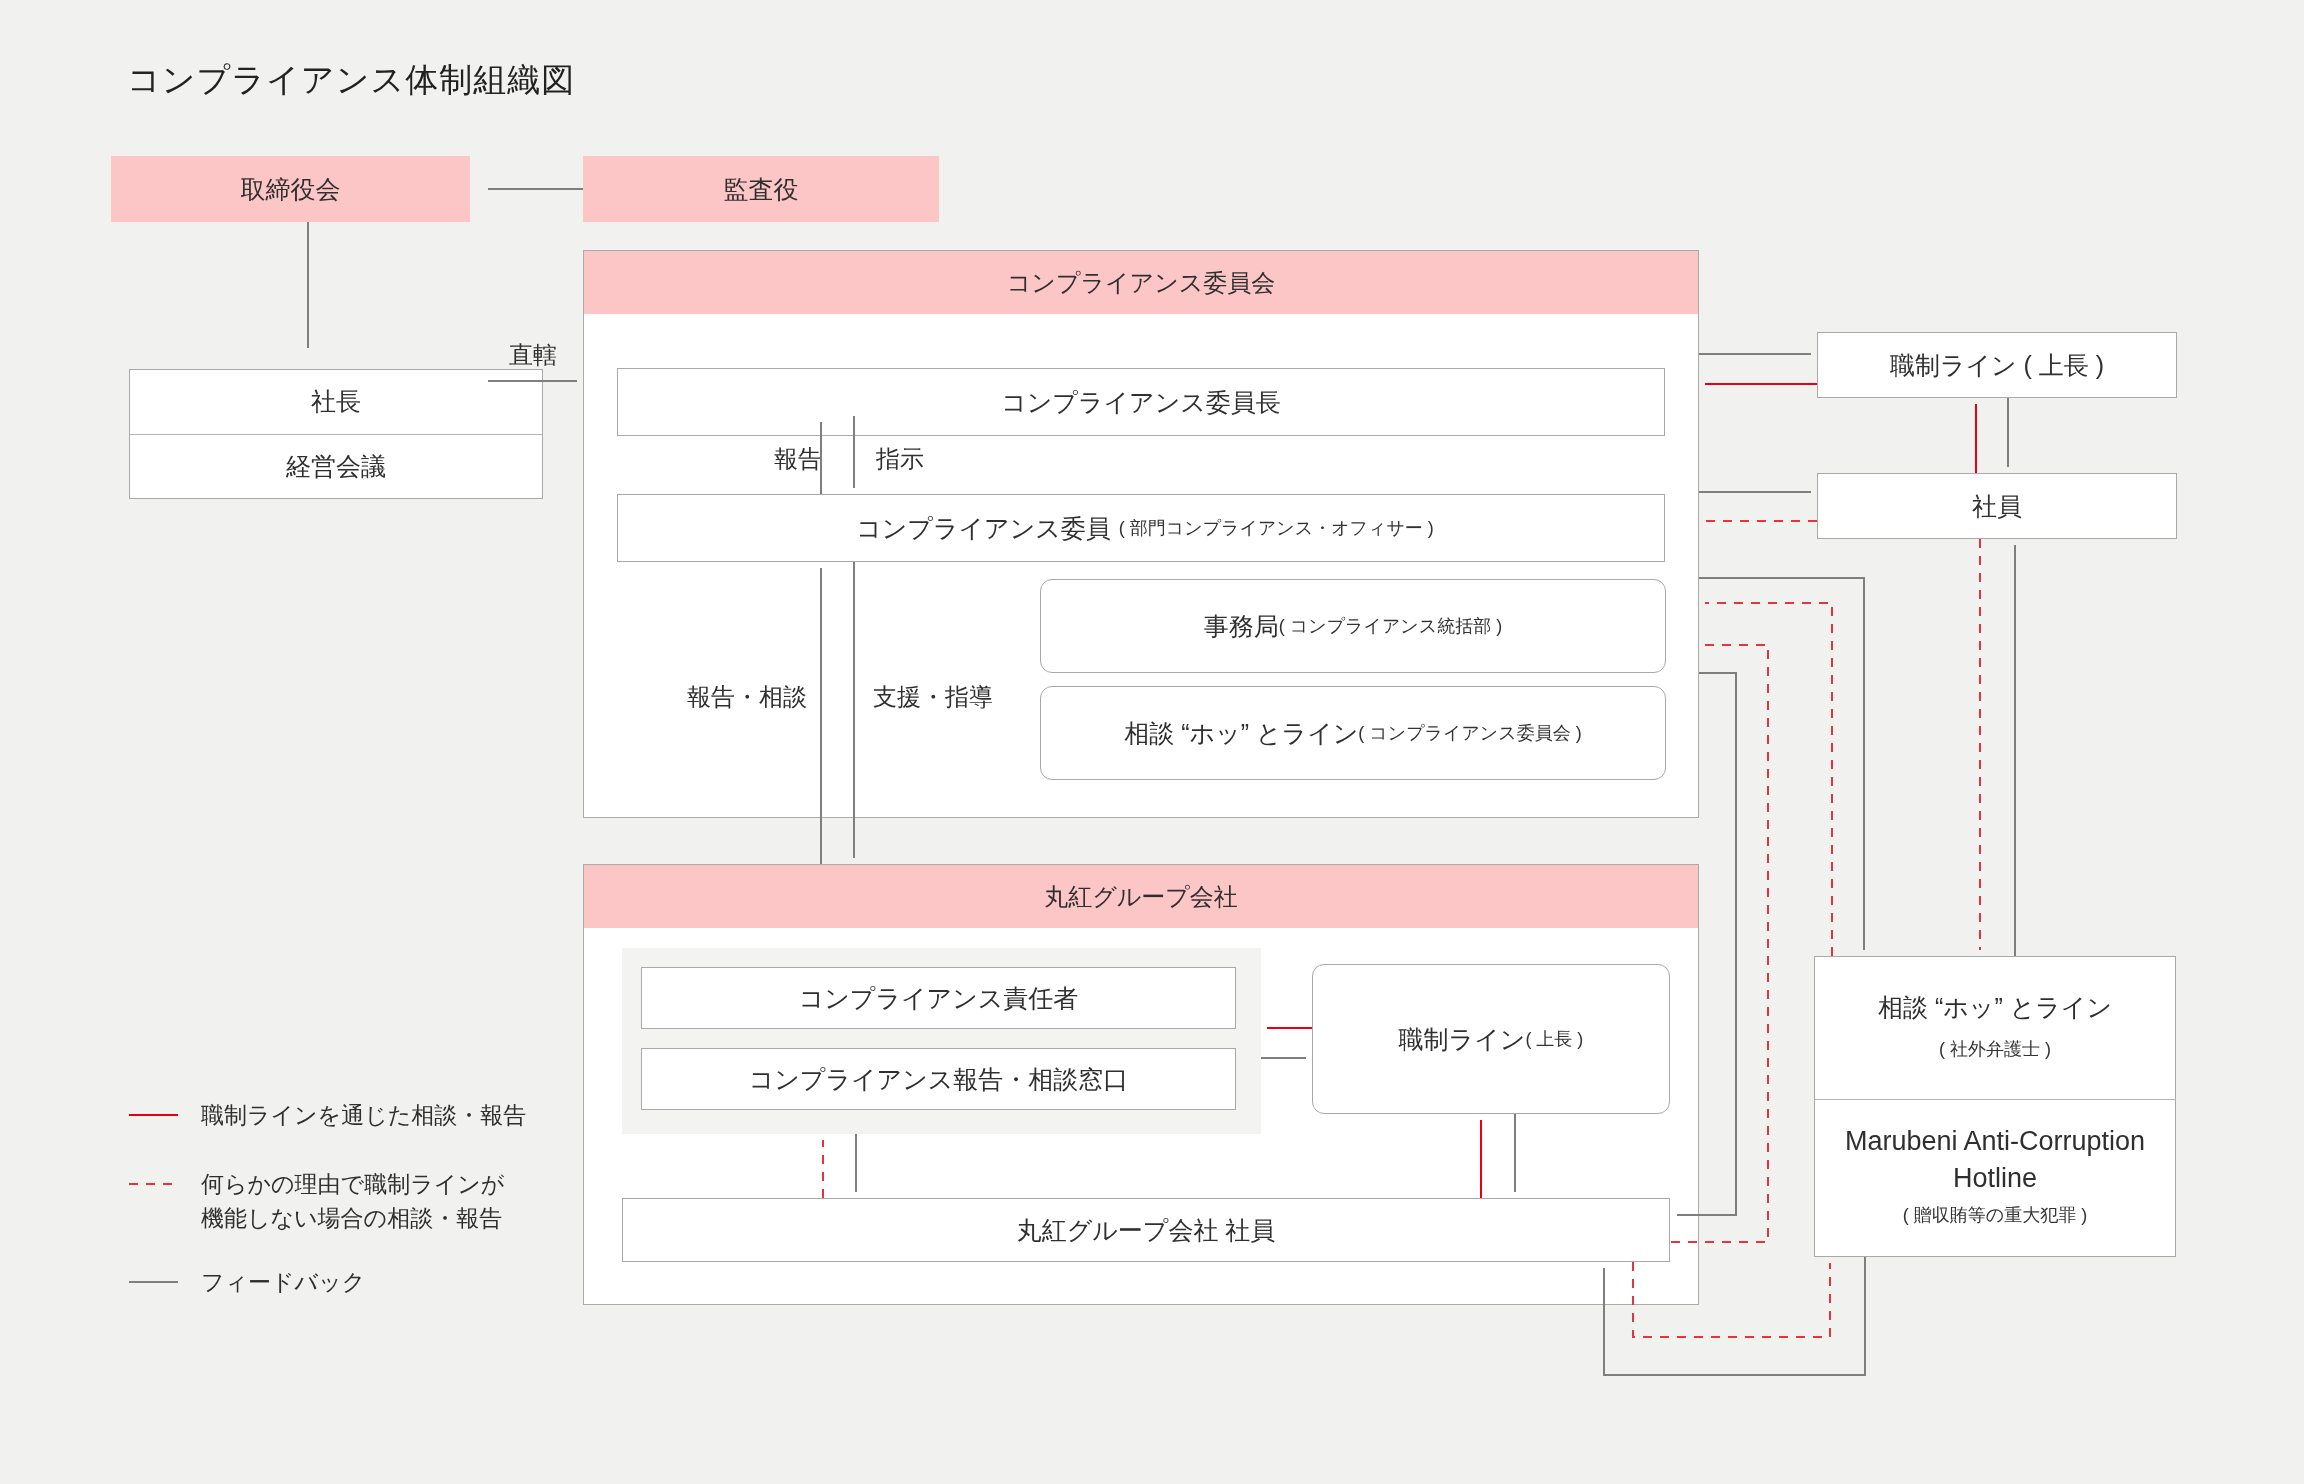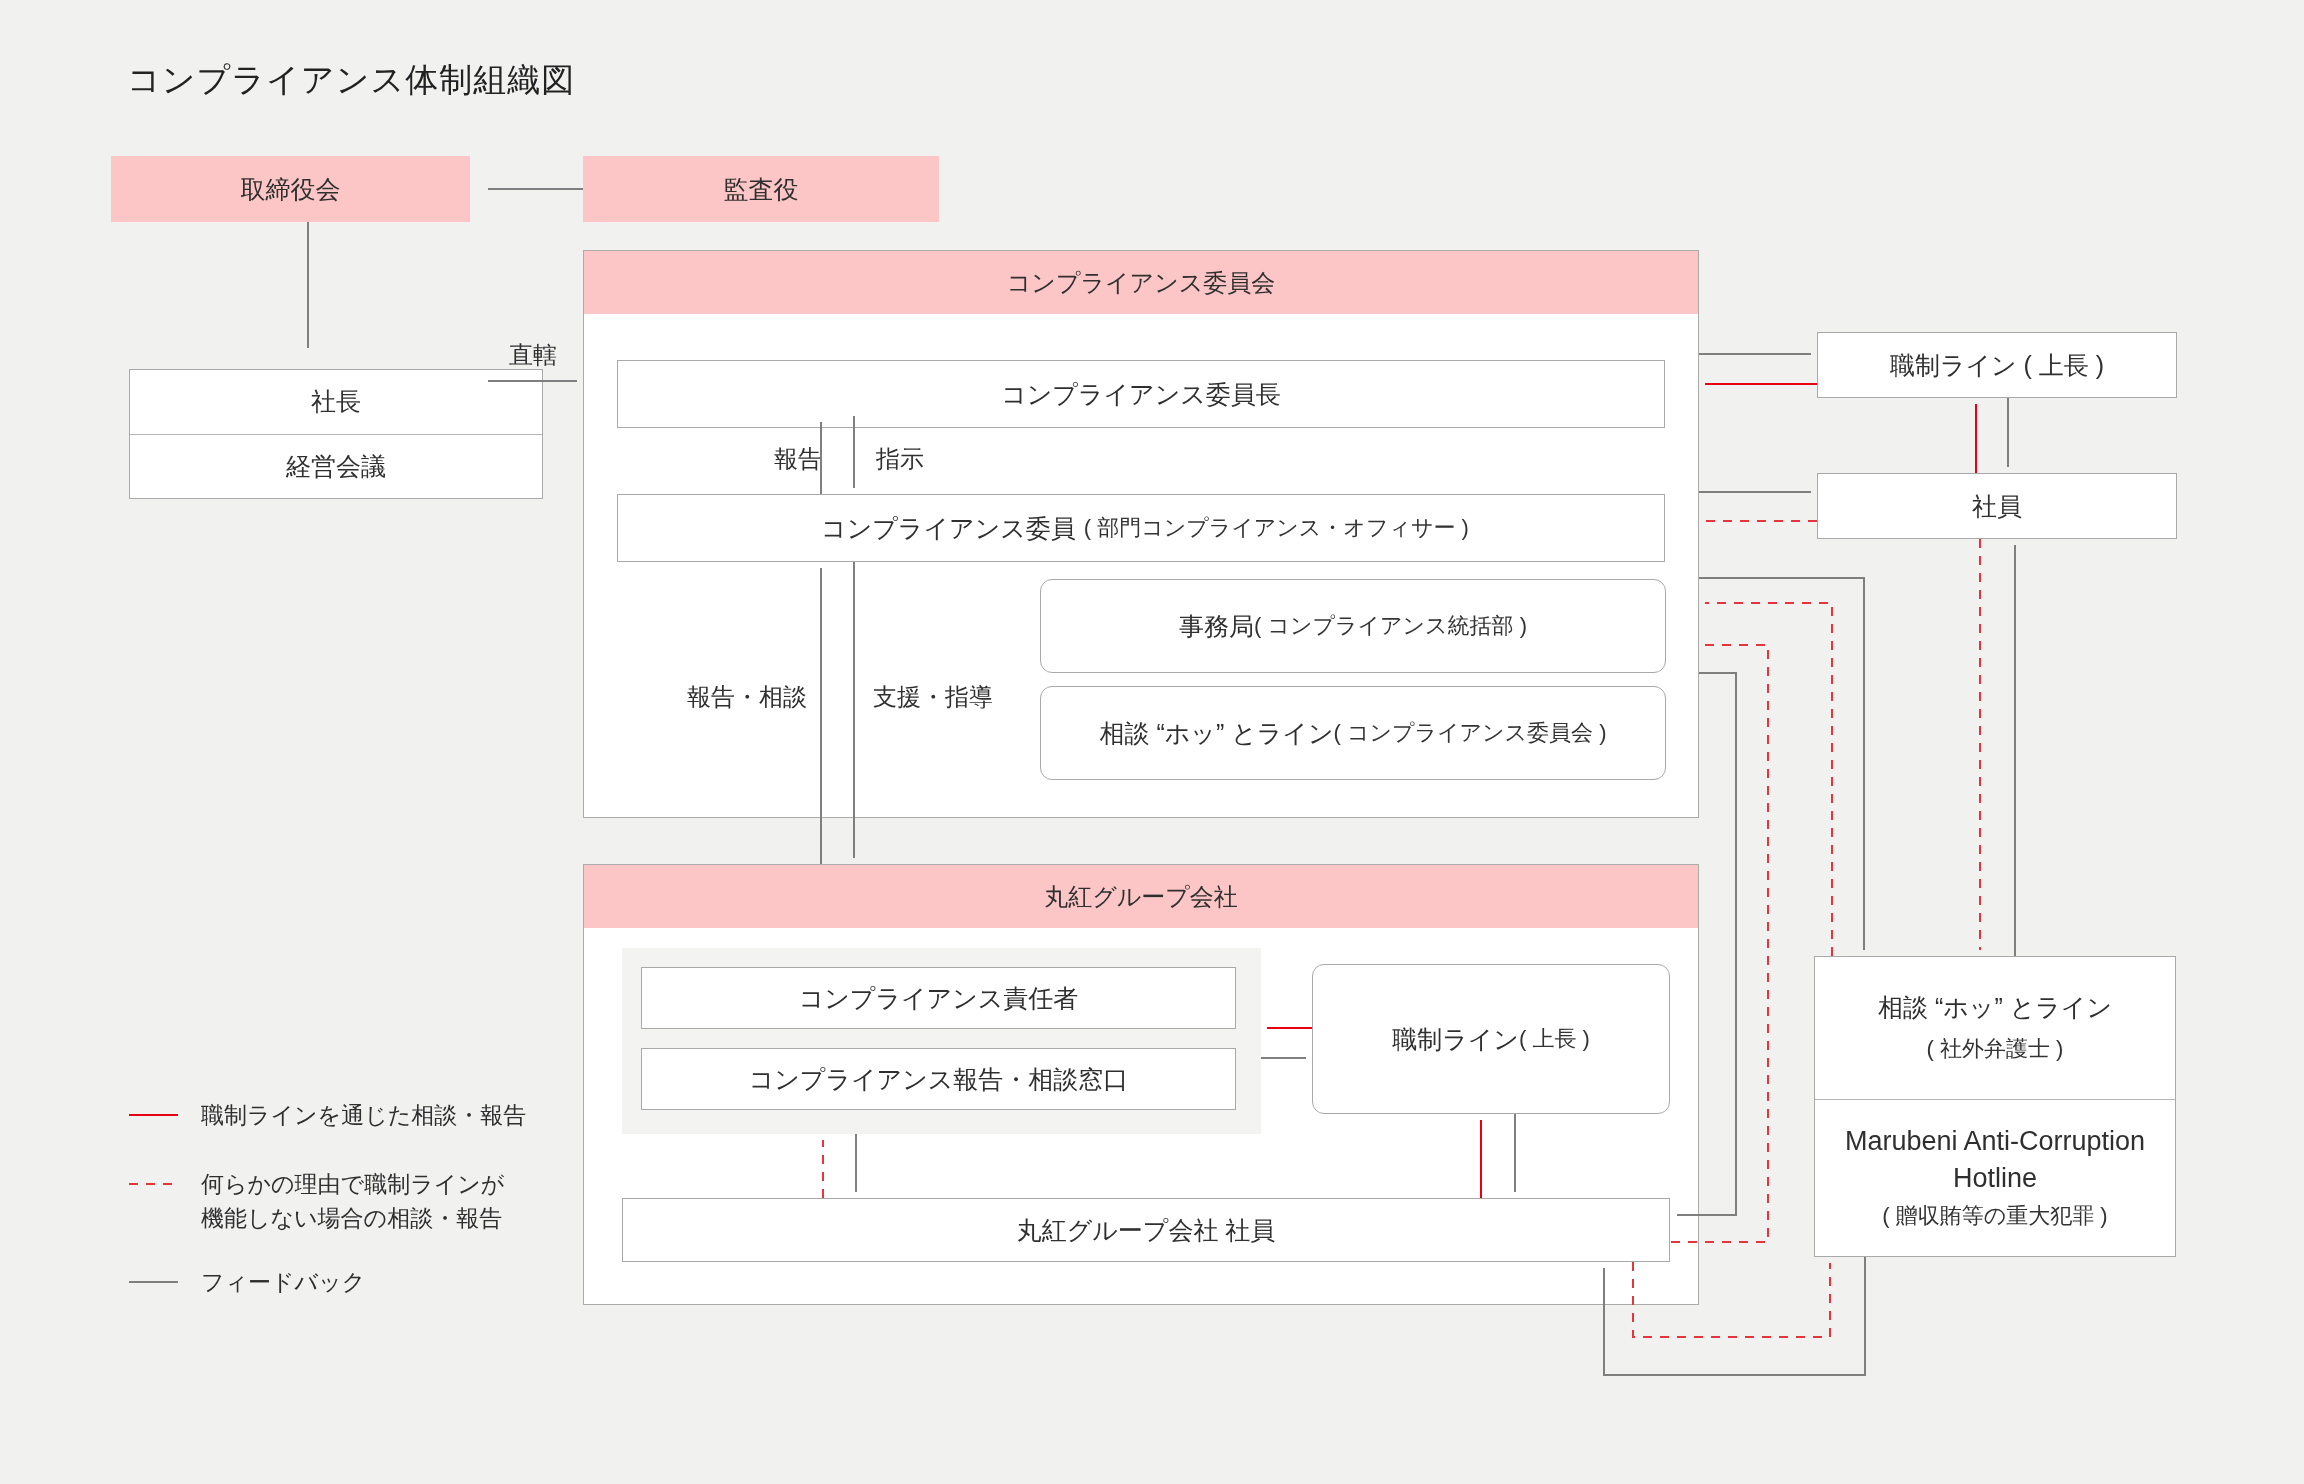--- a/index.html
+++ b/index.html
@@ -48,21 +48,21 @@
     background:#fff;border:1.5px solid #a9a9a9;
     display:flex;flex-direction:column;
   }
   .stack .cell{
     flex:1;display:flex;flex-direction:column;
     align-items:center;justify-content:center;
     font-size:25px;text-align:center;
   }
   .stack .cell + .cell{border-top:1.5px solid #b5b5b5;}
   .multiline{display:flex;flex-direction:row;align-items:center;justify-content:center;line-height:36px;border-radius:12px;}
-  .sub{font-size:22px;color:#333;}
+  .sub{font-size:18px;color:#333;}
   .flabel{
     position:absolute;font-size:24px;color:#2f2f2f;
     text-align:center;
   }
   .legend-label{
     position:absolute;left:201px;font-size:23px;color:#2f2f2f;line-height:34px;
     white-space:nowrap;
   }
   svg.wires{
     position:absolute;left:0;top:0;
@@ -87,21 +87,21 @@
     <div class="cell">社長</div>
     <div class="cell">経営会議</div>
   </div>
 
   <div class="flabel" style="left:495px;top:339px;width:76px;">直轄</div>
 
   <div class="container" style="left:583px;top:250px;width:1116px;height:568px;">
     <div class="hdr">コンプライアンス委員会</div>
   </div>
 
-  <div class="box white" style="left:617px;top:360px;width:1048px;height:68px;text-align:center;">コンプライアンス委員長</div>
+  <div class="box white" style="left:617px;top:368px;width:1048px;height:68px;text-align:center;">コンプライアンス委員長</div>
 
   <div class="flabel" style="left:712px;top:443px;width:110px;text-align:right;">報告</div>
   <div class="flabel" style="left:876px;top:443px;width:110px;text-align:left;">指示</div>
 
   <div class="box white" style="left:617px;top:494px;width:1048px;height:68px;padding-left:8px;">
     <span>コンプライアンス委員</span>
     <span class="sub" style="margin-left:8px;">( 部門コンプライアンス・オフィサー )</span>
   </div>
 
   <div class="box white multiline" style="left:1040px;top:579px;width:626px;height:94px;">

